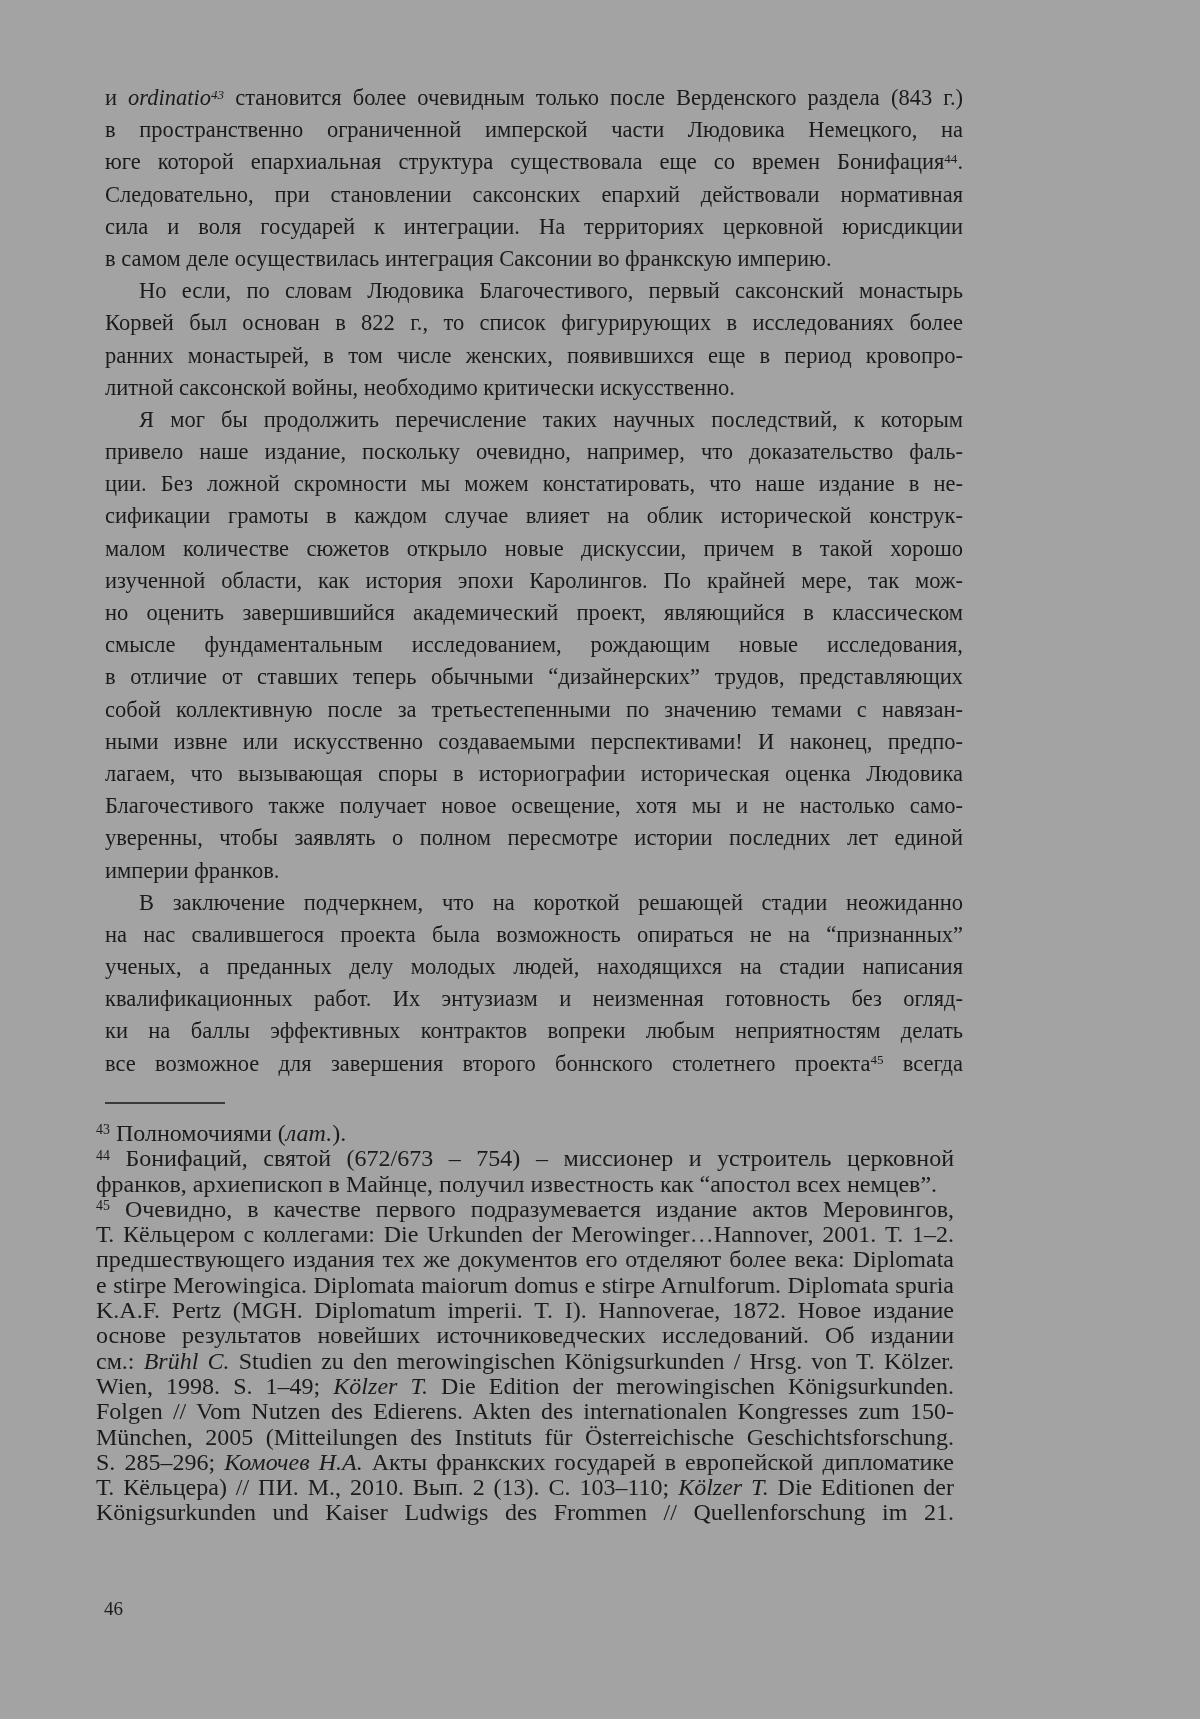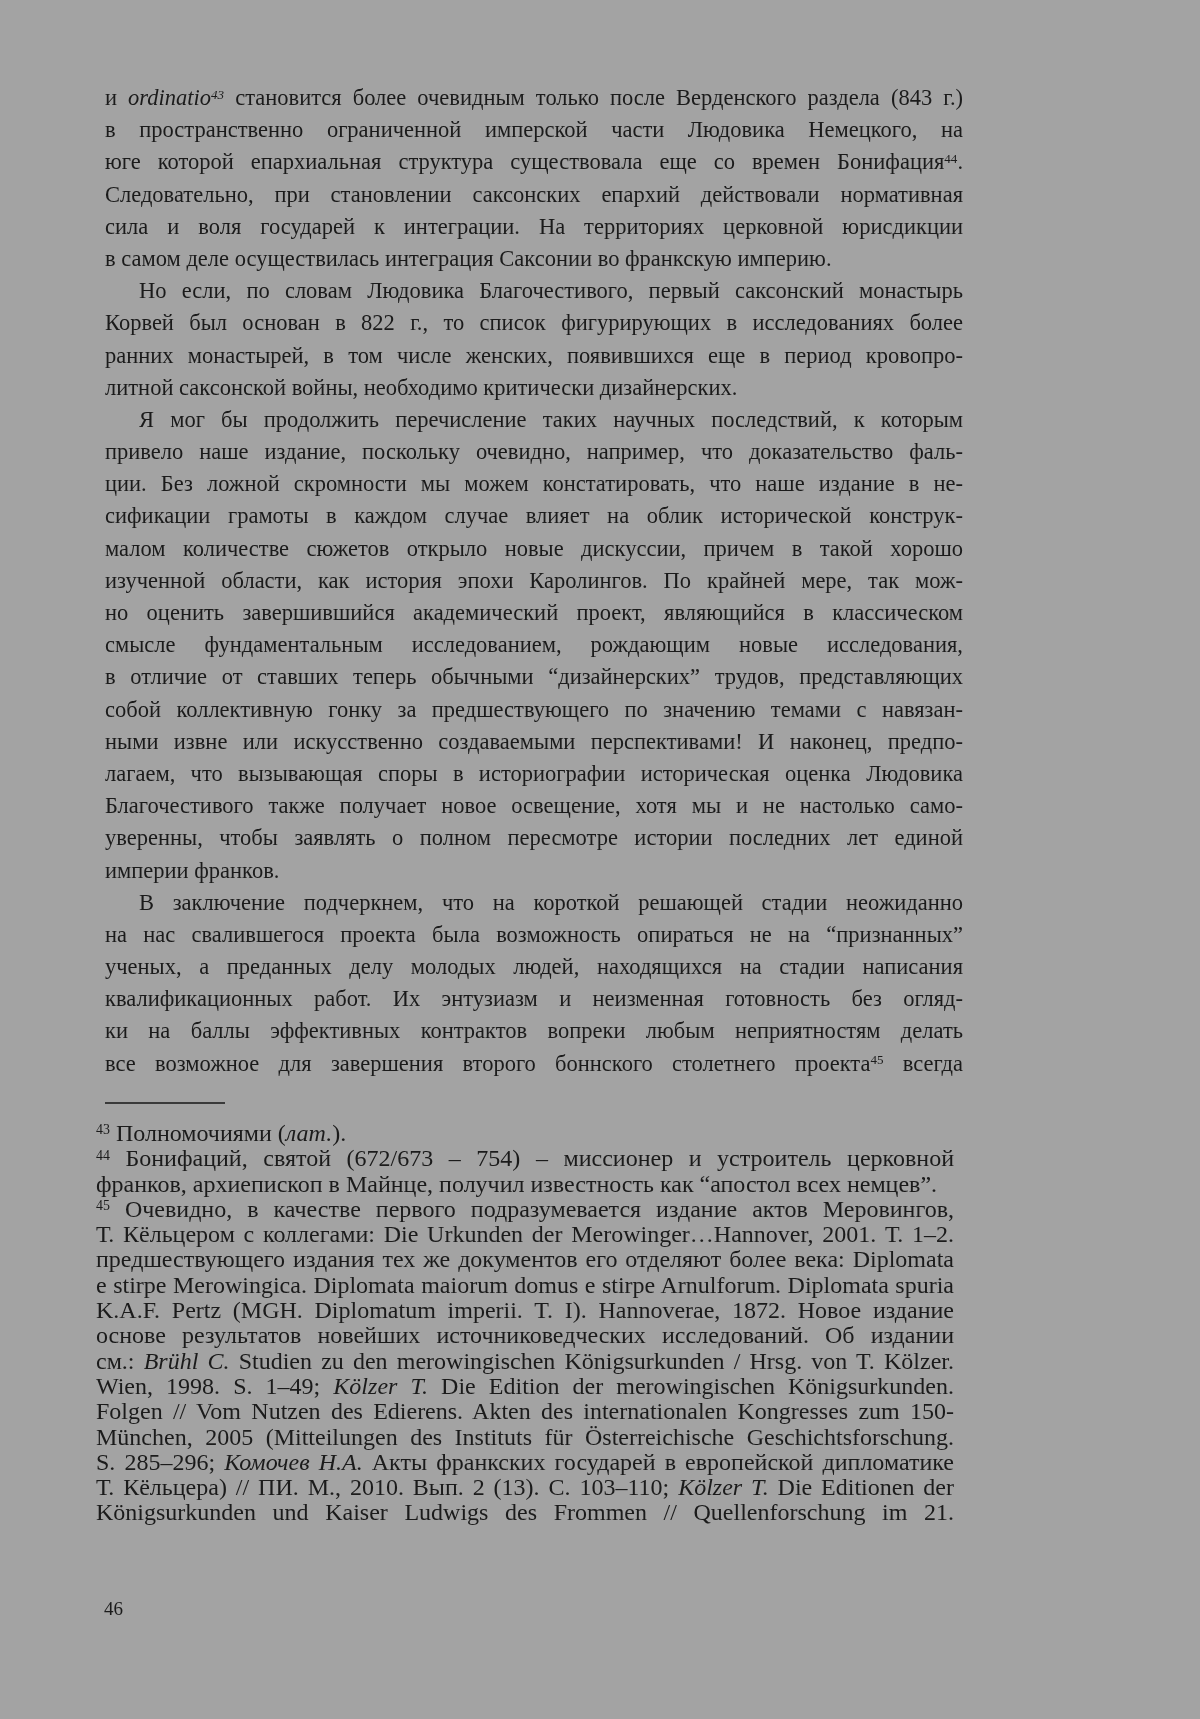--- a/index.html
+++ b/index.html
@@ -53,33 +53,33 @@
         <div class="line jl">в пространственно ограниченной имперской части Людовика Немецкого, на</div>
         <div class="line jl">юге которой епархиальная структура существовала еще со времен Бонифация<sup>44</sup>.</div>
         <div class="line jl">Следовательно, при становлении саксонских епархий действовали нормативная</div>
         <div class="line jl">сила и воля государей к интеграции. На территориях церковной юрисдикции</div>
         <div class="line">в самом деле осуществилась интеграция Саксонии во франкскую империю.</div>
       </div>
       <div class="para indent">
         <div class="line jl">Но если, по словам Людовика Благочестивого, первый саксонский монастырь</div>
         <div class="line jl">Корвей был основан в 822 г., то список фигурирующих в исследованиях более</div>
         <div class="line jl">ранних монастырей, в том числе женских, появившихся еще в период кровопро-</div>
-        <div class="line">литной саксонской войны, необходимо критически дизайнерских.</div>
+        <div class="line">литной саксонской войны, необходимо критически искусственно.</div>
       </div>
       <div class="para indent">
         <div class="line jl">Я мог бы продолжить перечисление таких научных последствий, к которым</div>
         <div class="line jl">привело наше издание, поскольку очевидно, например, что доказательство фаль-</div>
         <div class="line jl">ции. Без ложной скромности мы можем констатировать, что наше издание в не-</div>
         <div class="line jl">сификации грамоты в каждом случае влияет на облик исторической конструк-</div>
         <div class="line jl">малом количестве сюжетов открыло новые дискуссии, причем в такой хорошо</div>
         <div class="line jl">изученной области, как история эпохи Каролингов. По крайней мере, так мож-</div>
         <div class="line jl">но оценить завершившийся академический проект, являющийся в классическом</div>
         <div class="line jl">смысле фундаментальным исследованием, рождающим новые исследования,</div>
         <div class="line jl">в отличие от ставших теперь обычными “дизайнерских” трудов, представляющих</div>
-        <div class="line jl">собой коллективную гонку за предшествующего по значению темами с навязан-</div>
+        <div class="line jl">собой коллективную после за третьестепенными по значению темами с навязан-</div>
         <div class="line jl">ными извне или искусственно создаваемыми перспективами! И наконец, предпо-</div>
         <div class="line jl">лагаем, что вызывающая споры в историографии историческая оценка Людовика</div>
         <div class="line jl">Благочестивого также получает новое освещение, хотя мы и не настолько само-</div>
         <div class="line jl">уверенны, чтобы заявлять о полном пересмотре истории последних лет единой</div>
         <div class="line">империи франков.</div>
       </div>
       <div class="para indent">
         <div class="line jl">В заключение подчеркнем, что на короткой решающей стадии неожиданно</div>
         <div class="line jl">на нас свалившегося проекта была возможность опираться не на “признанных”</div>
         <div class="line jl">ученых, а преданных делу молодых людей, находящихся на стадии написания</div>

